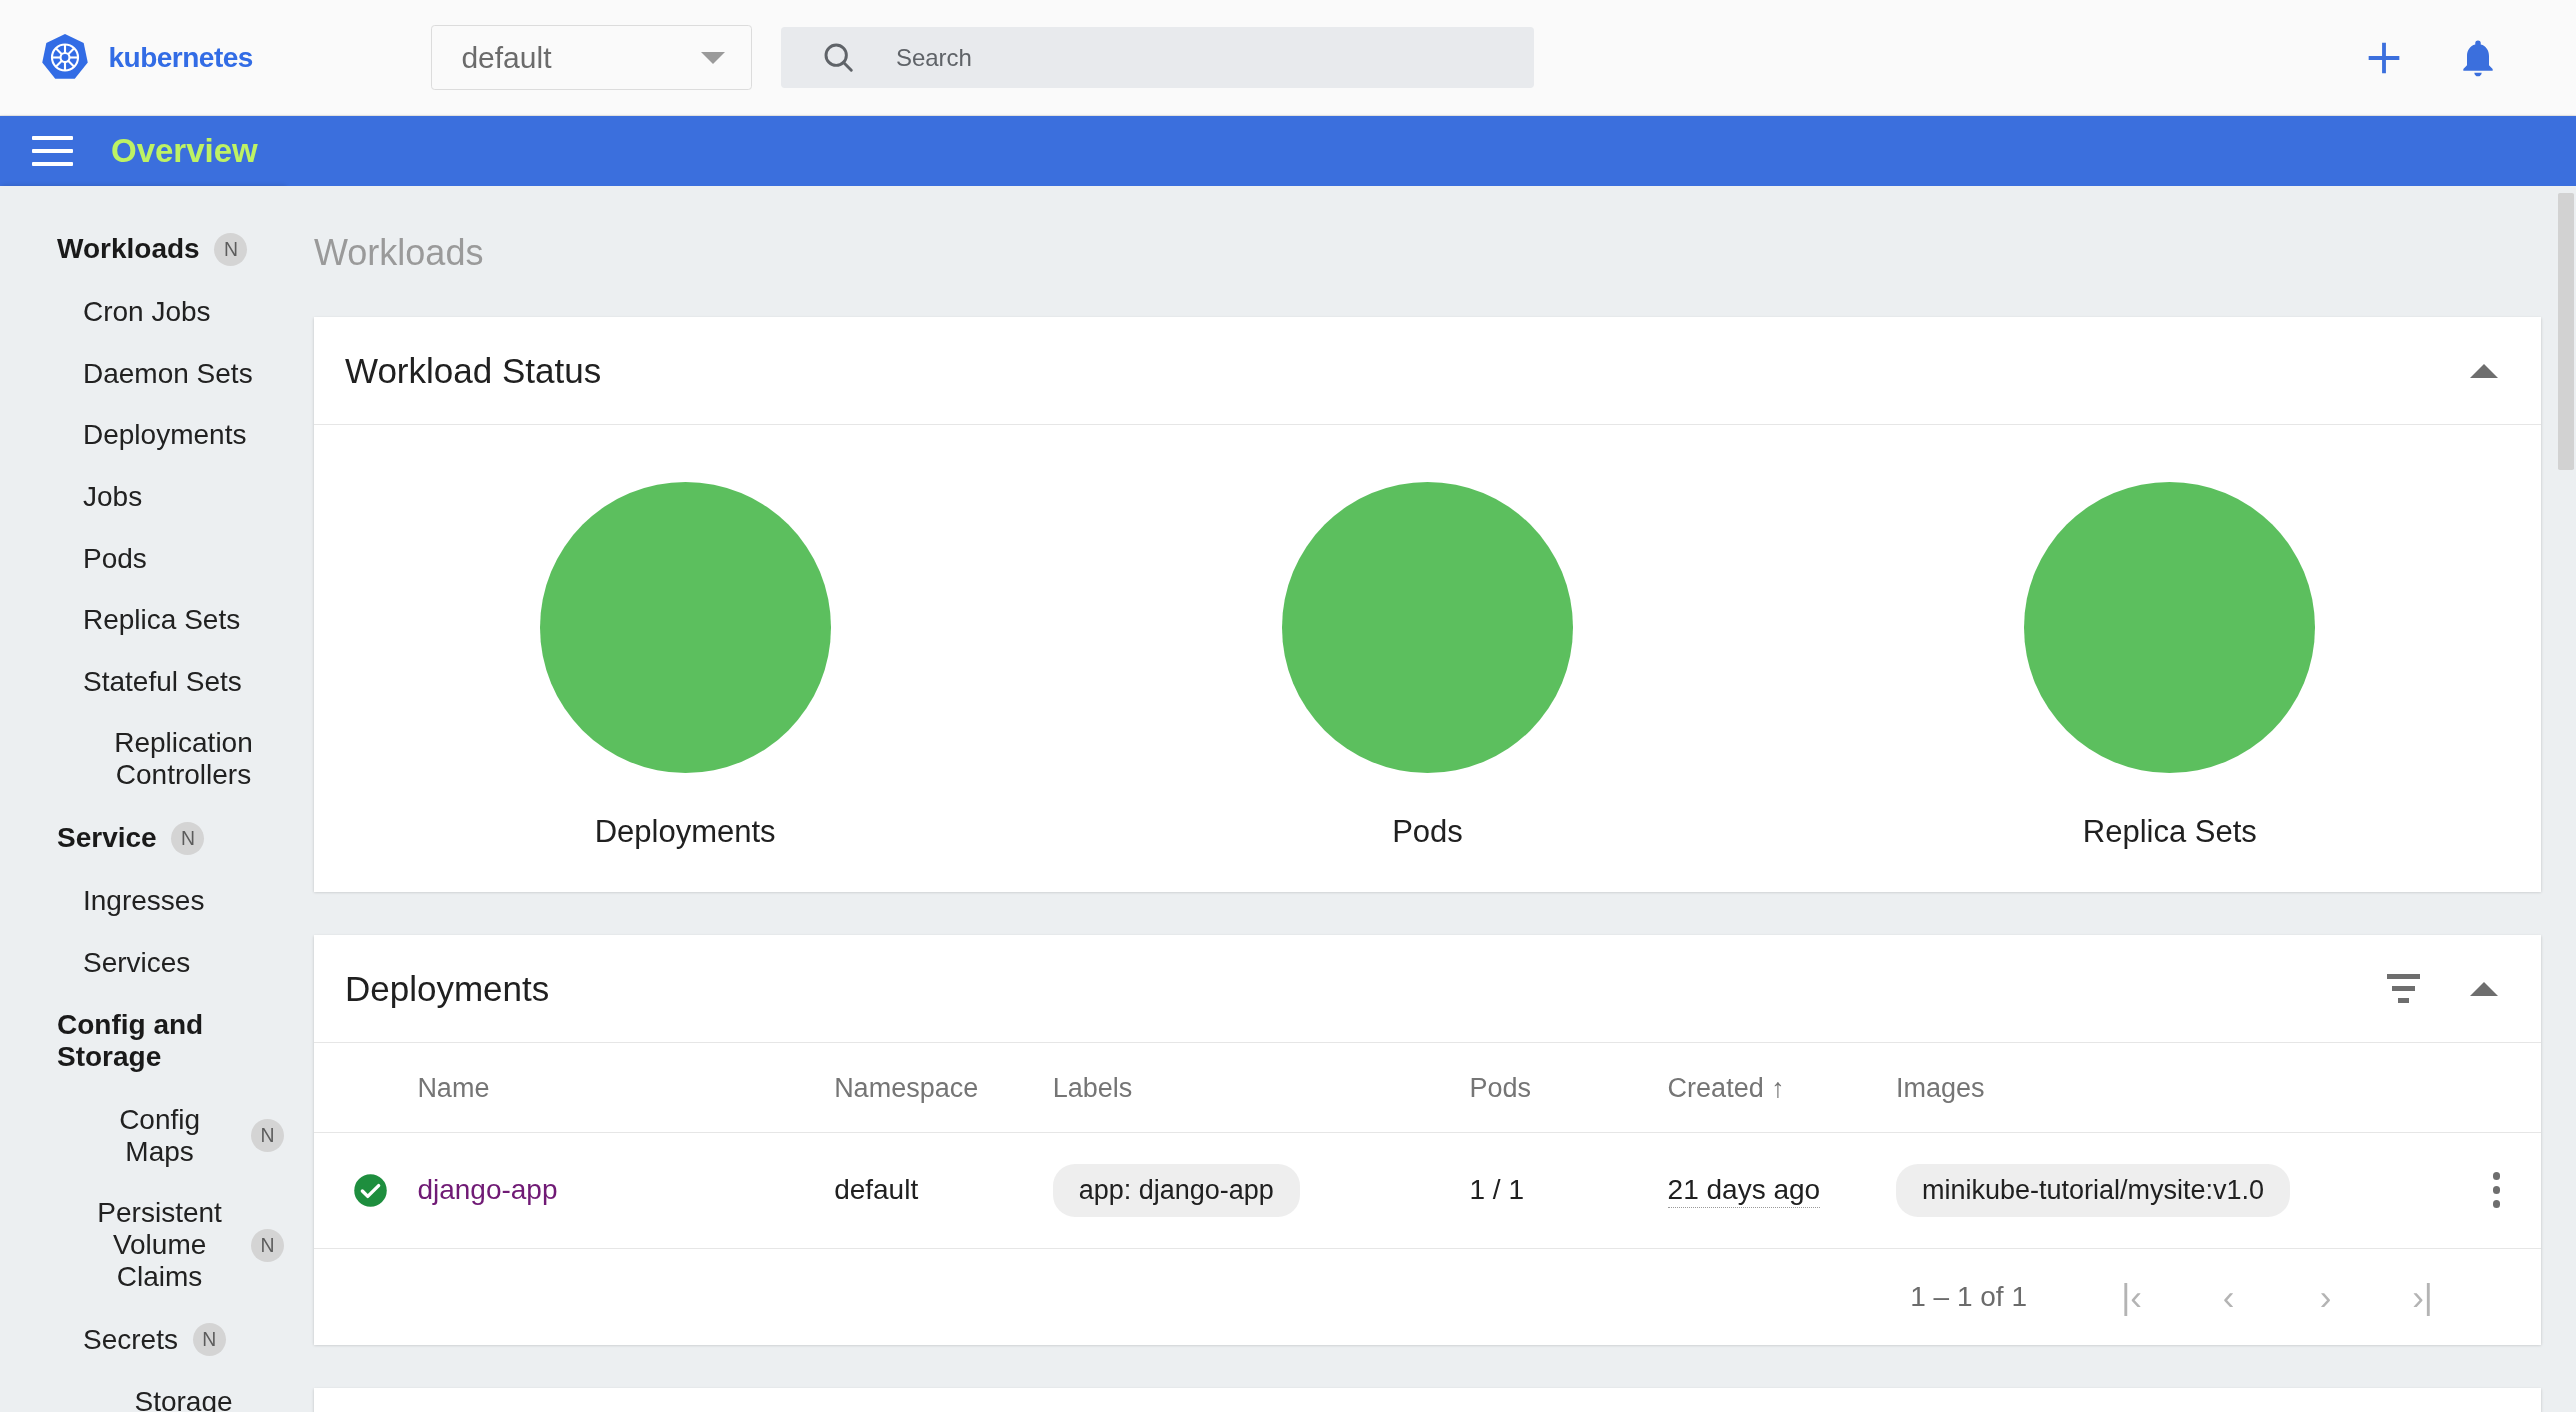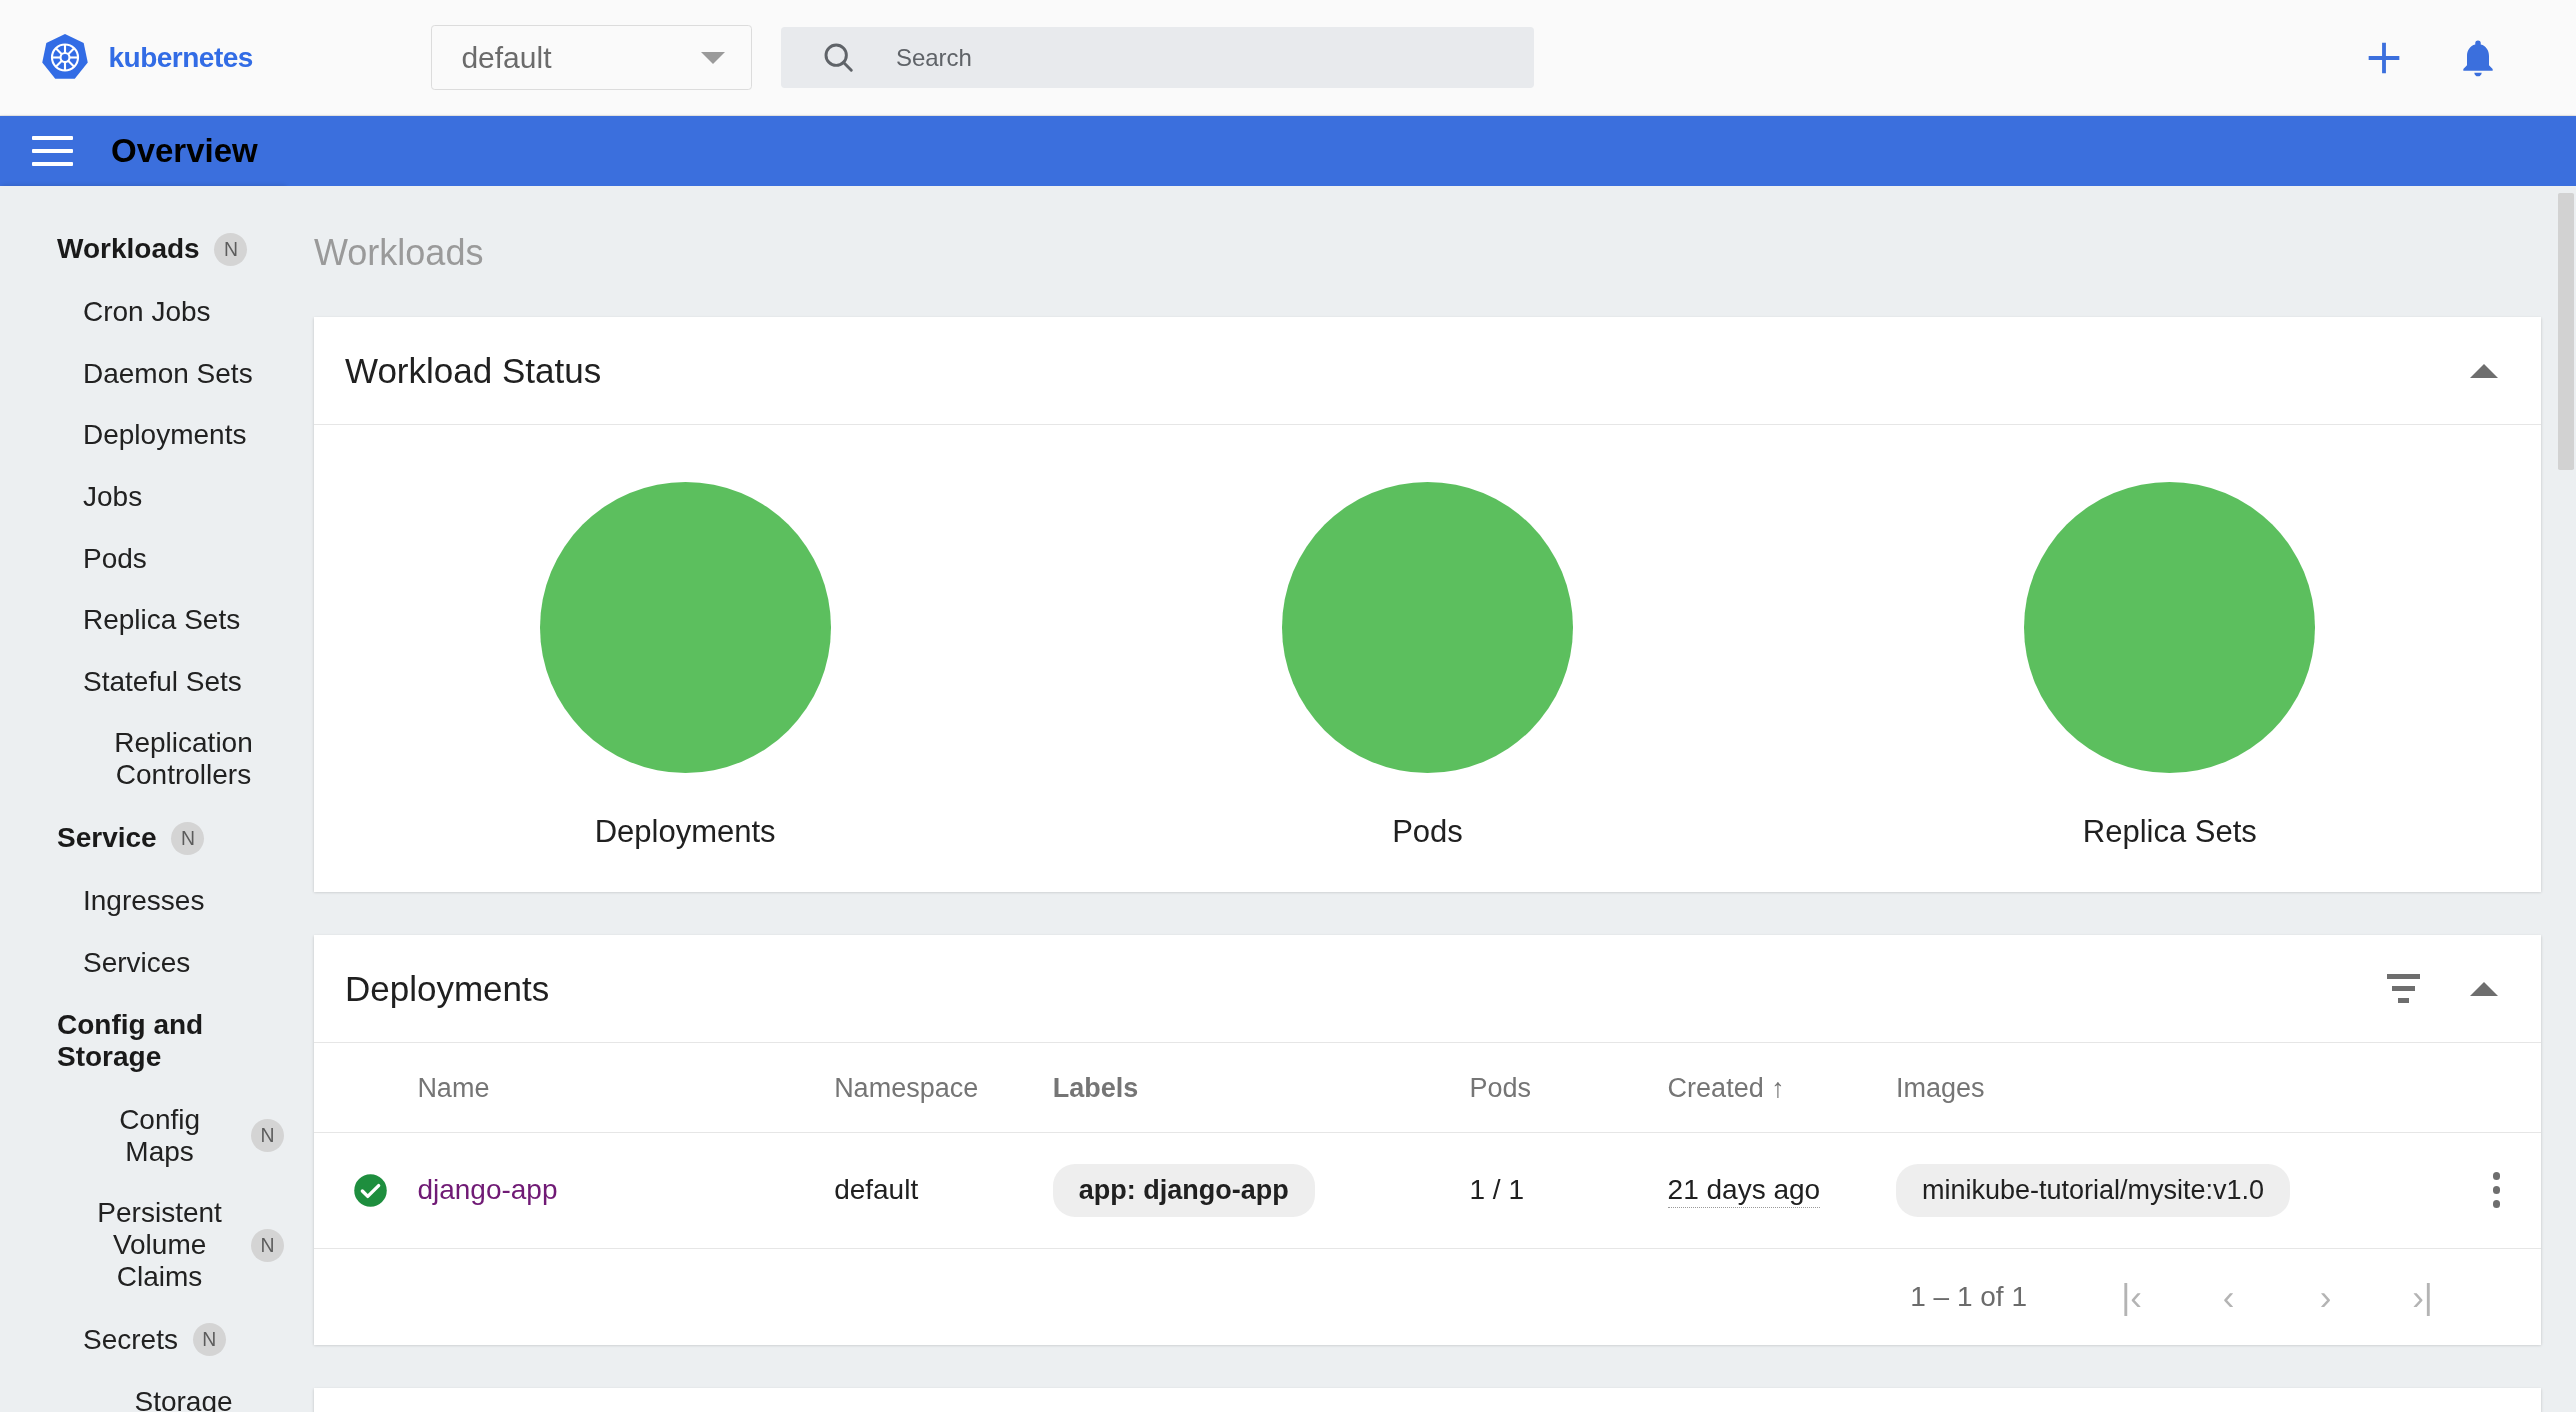--- a/index.html
+++ b/index.html
@@ -49,21 +49,21 @@
   .icon-btn { width: 52px; height: 52px; display:flex; align-items:center; justify-content:center; }
 
   
   .toolbar {
     position: absolute; top: 116px; left: 0; right: 0; height: 70px;
     background: #3b6fdd; display: flex; align-items: center;
     box-shadow: 0 1.8px 4.6px rgba(0,0,0,.22);
   }
   .hamburger { margin-left: 32px; width: 41px; display: flex; flex-direction: column; gap: 8.3px; }
   .hamburger span { display:block; height: 4.6px; background: #fff; border-radius: 0.9px; }
-  .toolbar-title { margin-left: 38px; color: #000000; font-size: 33px; font-weight: 700; }
+  .toolbar-title { margin-left: 38px; color: #bef264; font-size: 33px; font-weight: 700; }
 
   
   .sidebar {
     position: absolute; top: 186px; left: 0; width: 284px; bottom: 0;
     background: #eceff1;
     box-shadow: 1.8px 0 4.6px rgba(0,0,0,.16);
     padding-top: 31px; overflow: hidden;
   }
   .nav-group-title {
     font-size: 28px; font-weight: 700; color: #1a1a1a;
@@ -118,21 +118,21 @@
     text-align: left; font-size: 27px; font-weight: 400; color: #757575;
     padding: 29.5px 0 28px; border-bottom: 0.9px solid #e6e6e6;
   }
   td {
     font-size: 28px; color: #202020; padding: 31px 0;
     border-bottom: 0.9px solid #e6e6e6; vertical-align: middle;
   }
   .col-status { width: 96px; padding-left: 37px; }
   .col-name { width: 387px; }
   .col-ns { width: 203px; }
-  .col-labels { width: 387px; font-weight: bold; }
+  .col-labels { width: 387px; }
   .col-pods { width: 184px; }
   .col-created { width: 212px; }
   .col-images { width: 516px; }
   .col-menu { width: 83px; }
   .ok-icon { width: 39px; height: 39px; display: block; }
   .link { color: #701a75; text-decoration: none; }
   .chip {
     display: inline-block; background: #eeeeee; border-radius: 22px;
     padding: 11px 26px; font-size: 27px; color: #202020; white-space: nowrap;
   }

